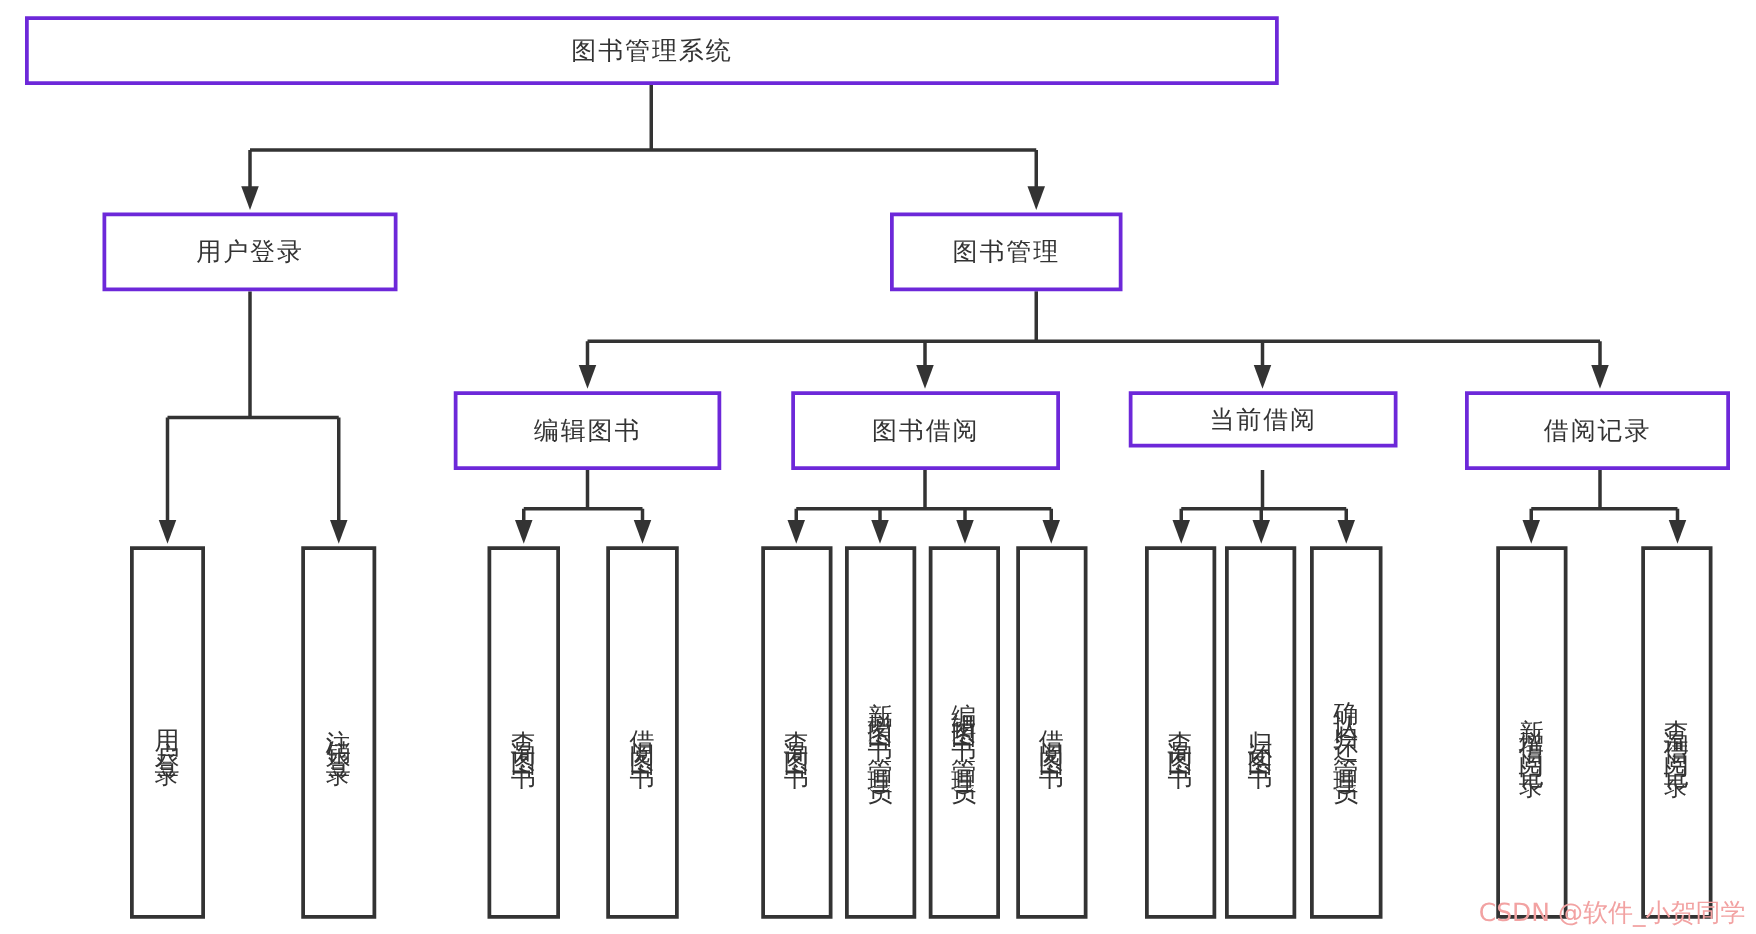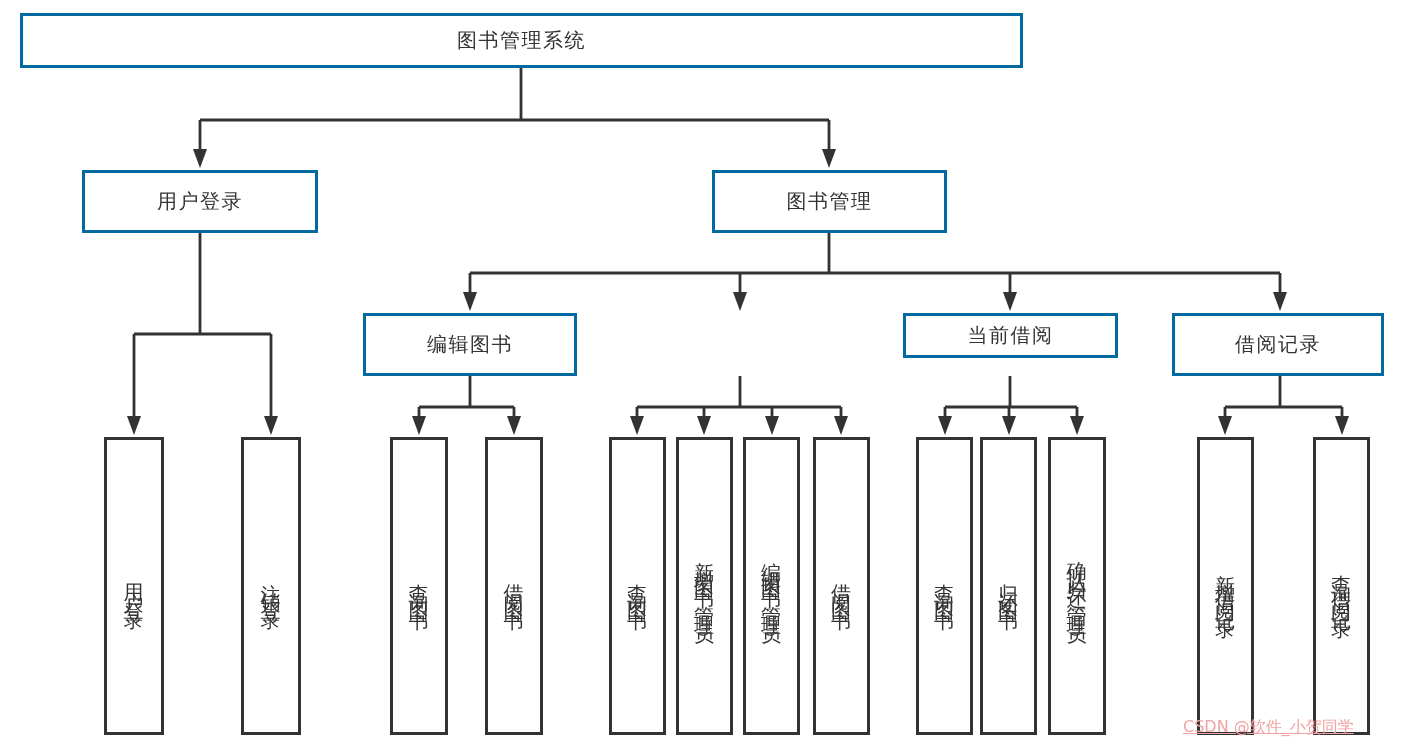--- a/index.html
+++ b/index.html
@@ -14,21 +14,21 @@
   .connectors {
     position: absolute;
     left: 0; top: 0;
     width: 1405px; height: 747px;
   }
   .connectors line { stroke: #333333; stroke-width: 2.8; }
   .connectors polygon { fill: #333333; stroke: none; }
   .node {
     position: absolute;
     box-sizing: border-box;
-    border: 3px solid #0369a1;
+    border: 3px solid #6d28d9;
     background: #ffffff;
     display: flex;
     align-items: center;
     justify-content: center;
     font-size: 20px;
     letter-spacing: 1.5px;
     color: #333333;
     z-index: 2;
   }
   .leaf {
@@ -49,25 +49,24 @@
     font-size: 20px;
     line-height: 1;
     letter-spacing: 9px;
     color: #333333;
     white-space: nowrap;
   }
   .watermark {
     position: absolute;
     left: 1183px;
     top: 717px;
-    font-size: 16px;
+    font-size: 20px;
     color: #F2A2A2;
     z-index: 4;
     white-space: nowrap;
-    text-decoration: underline;
   }
 </style>
 </head>
 <body>
 
 <div class="stage">
 
   <svg class="connectors" viewBox="0 0 1405 747" xmlns="http://www.w3.org/2000/svg">
 
     <line x1="521" y1="68" x2="521" y2="120"></line>
@@ -126,23 +125,24 @@
     <line x1="1225" y1="407" x2="1342" y2="407"></line>
     <line x1="1225" y1="407" x2="1225" y2="419"></line>
     <line x1="1342" y1="407" x2="1342" y2="419"></line>
     <polygon points="1218,416 1232,416 1225,435"></polygon>
     <polygon points="1335,416 1349,416 1342,435"></polygon>
   </svg>
 
   <div class="node" style="left:20px; top:13px; width:1003px; height:55px;">图书管理系统</div>
 
   <div class="node" style="left:82px; top:170px; width:236px; height:63px;">用户登录</div>
-  <div class="node" style="left:712px; top:170px; width:235px; height:63px;">图书管理</div>
+  <div class="node" style="left:712px; top:170px; width:186px; height:63px;">图书管理</div>
 
   <div class="node" style="left:363px; top:313px; width:214px; height:63px;">编辑图书</div>
+  <div class="node" style="left:633px; top:313px; width:215px; height:63px;">图书借阅</div>
   <div class="node" style="left:903px; top:313px; width:215px; height:45px;">当前借阅</div>
   <div class="node" style="left:1172px; top:313px; width:212px; height:63px;">借阅记录</div>
 
   <div class="leaf" style="left:104px; width:60px;">
     <span class="vtext">用户登录</span>
   </div>
   <div class="leaf" style="left:241px; width:60px;">
     <span class="vtext">注销登录</span>
   </div>
 

